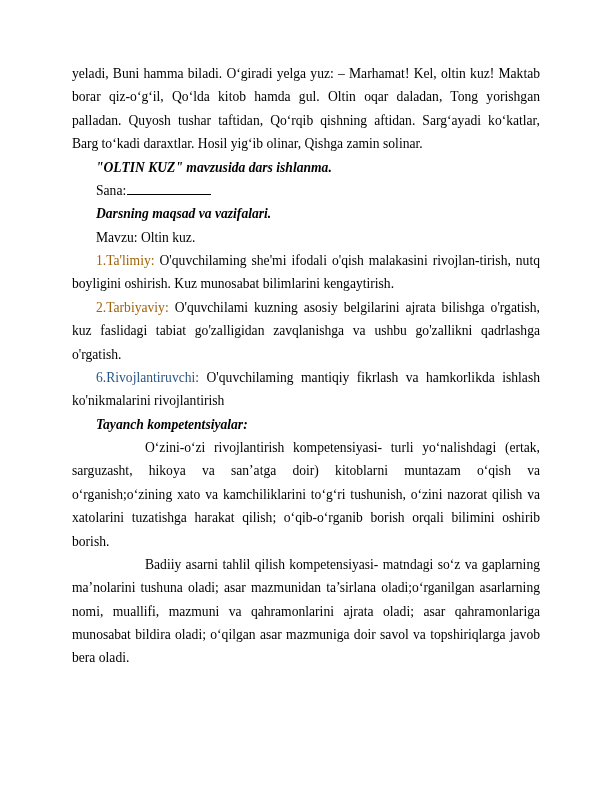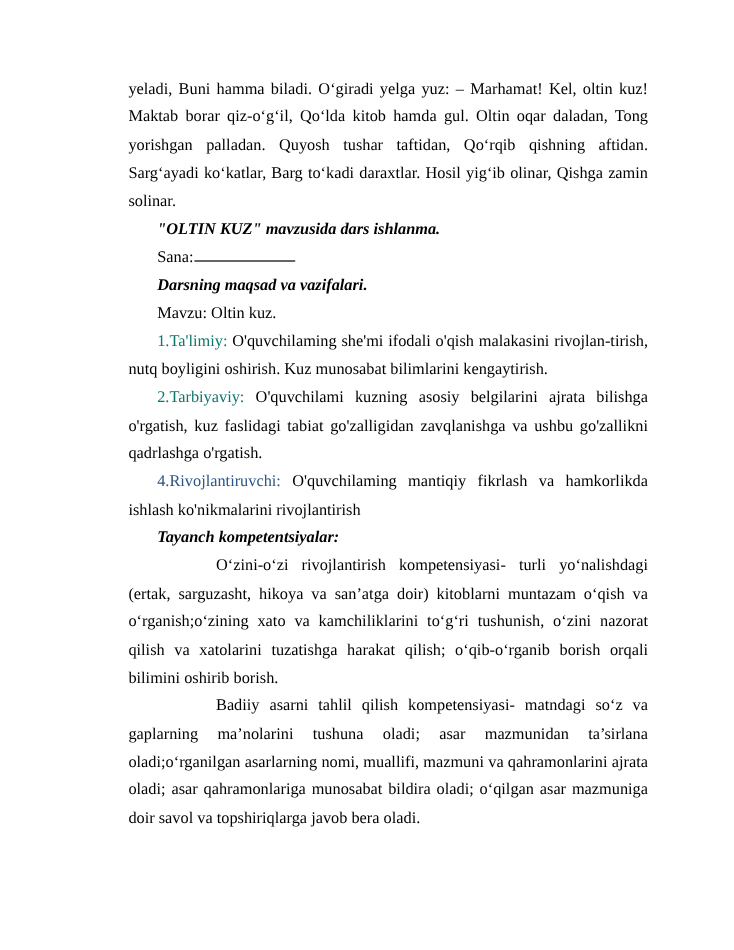--- a/index.html
+++ b/index.html
@@ -20,21 +20,20 @@
     height: 792px;
     box-sizing: border-box;
     padding: 62px 72px 0 72px;
     background: #ffffff;
   }
   .doc-body {
     font-size: 13.6px;
     line-height: 1.72;
     text-align: justify;
     text-justify: inter-word;
-    margin-left: 35px;
   }
   p {
     margin: 0;
   }
   .p-flush {
     text-indent: 0;
   }
   .p-indent {
     text-indent: 24px;
   }
@@ -43,21 +42,21 @@
   }
   .line {
     text-indent: 24px;
     text-align: left;
   }
   .b-i {
     font-weight: bold;
     font-style: italic;
   }
   .label-purple {
-    color: #0f766e;
+    color: #a16207;
   }
   .label-blue {
     color: #2a5685;
   }
   .blank-rule {
     display: inline-block;
     width: 84px;
     border-bottom: 1px solid #000000;
     height: 0.82em;
     vertical-align: baseline;
@@ -79,21 +78,21 @@
     <p class="line b-i">Darsning maqsad va vazifalari.</p>
 
     <p class="line">Mavzu: Oltin kuz.</p>
 
     <p class="p-indent"><span class="label-purple">1.Ta'limiy:</span>
       <span>O'quvchilaming she'mi ifodali o'qish malakasini rivojlan-tirish, nutq boyligini oshirish. Kuz munosabat bilimlarini kengaytirish.</span></p>
 
     <p class="p-indent"><span class="label-purple">2.Tarbiyaviy:</span>
       <span>O'quvchilami kuzning asosiy belgilarini ajrata bilishga o'rgatish, kuz faslidagi tabiat go'zalligidan zavqlanishga va ushbu go'zallikni qadrlashga o'rgatish.</span></p>
 
-    <p class="p-indent"><span class="label-blue">4.Rivojlantiruvchi:</span>
+    <p class="p-indent"><span class="label-blue">6.Rivojlantiruvchi:</span>
       <span>O'quvchilaming mantiqiy fikrlash va hamkorlikda ishlash ko'nikmalarini rivojlantirish</span></p>
 
     <p class="line b-i">Tayanch kompetentsiyalar:</p>
 
     <p class="p-indent-big">O‘zini-o‘zi rivojlantirish kompetensiyasi- turli yo‘nalishdagi (ertak, sarguzasht, hikoya va san’atga doir) kitoblarni muntazam o‘qish va o‘rganish;o‘zining xato va kamchiliklarini to‘g‘ri tushunish, o‘zini nazorat qilish va xatolarini tuzatishga harakat qilish; o‘qib-o‘rganib borish orqali bilimini oshirib borish.</p>
 
     <p class="p-indent-big">Badiiy asarni tahlil qilish kompetensiyasi- matndagi so‘z va gaplarning ma’nolarini tushuna oladi; asar mazmunidan ta’sirlana oladi;o‘rganilgan asarlarning nomi, muallifi, mazmuni va qahramonlarini ajrata oladi; asar qahramonlariga munosabat bildira oladi; o‘qilgan asar mazmuniga doir savol va topshiriqlarga javob bera oladi.</p>
 
   </div>
 </div>

